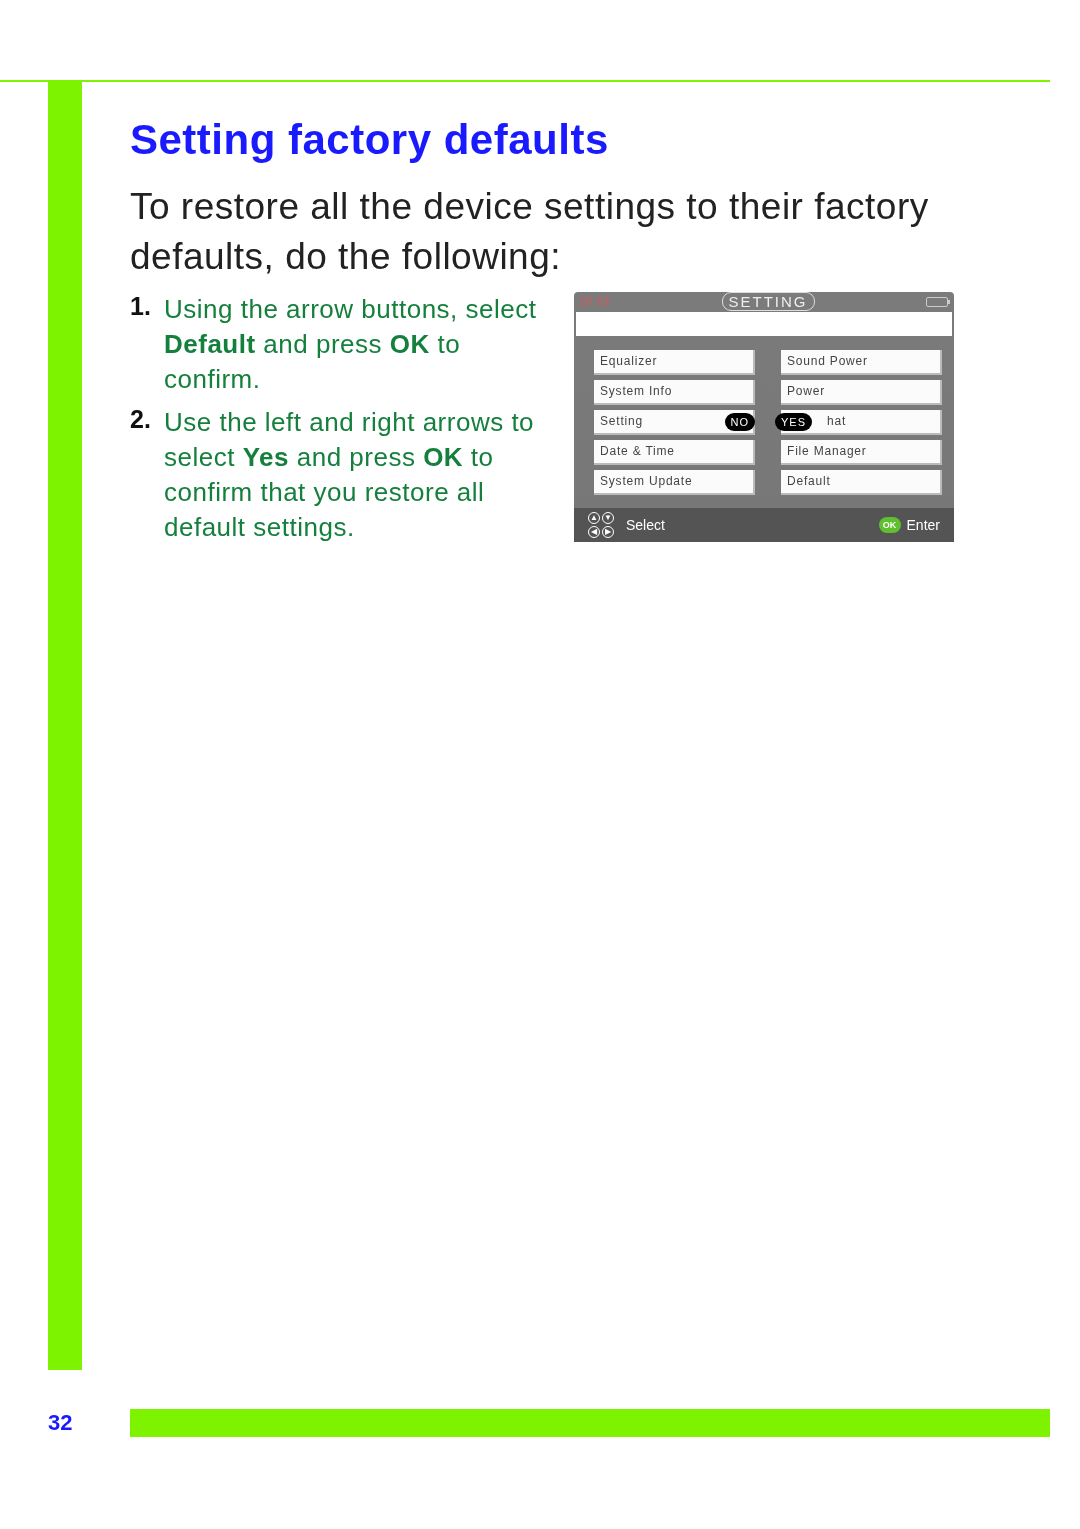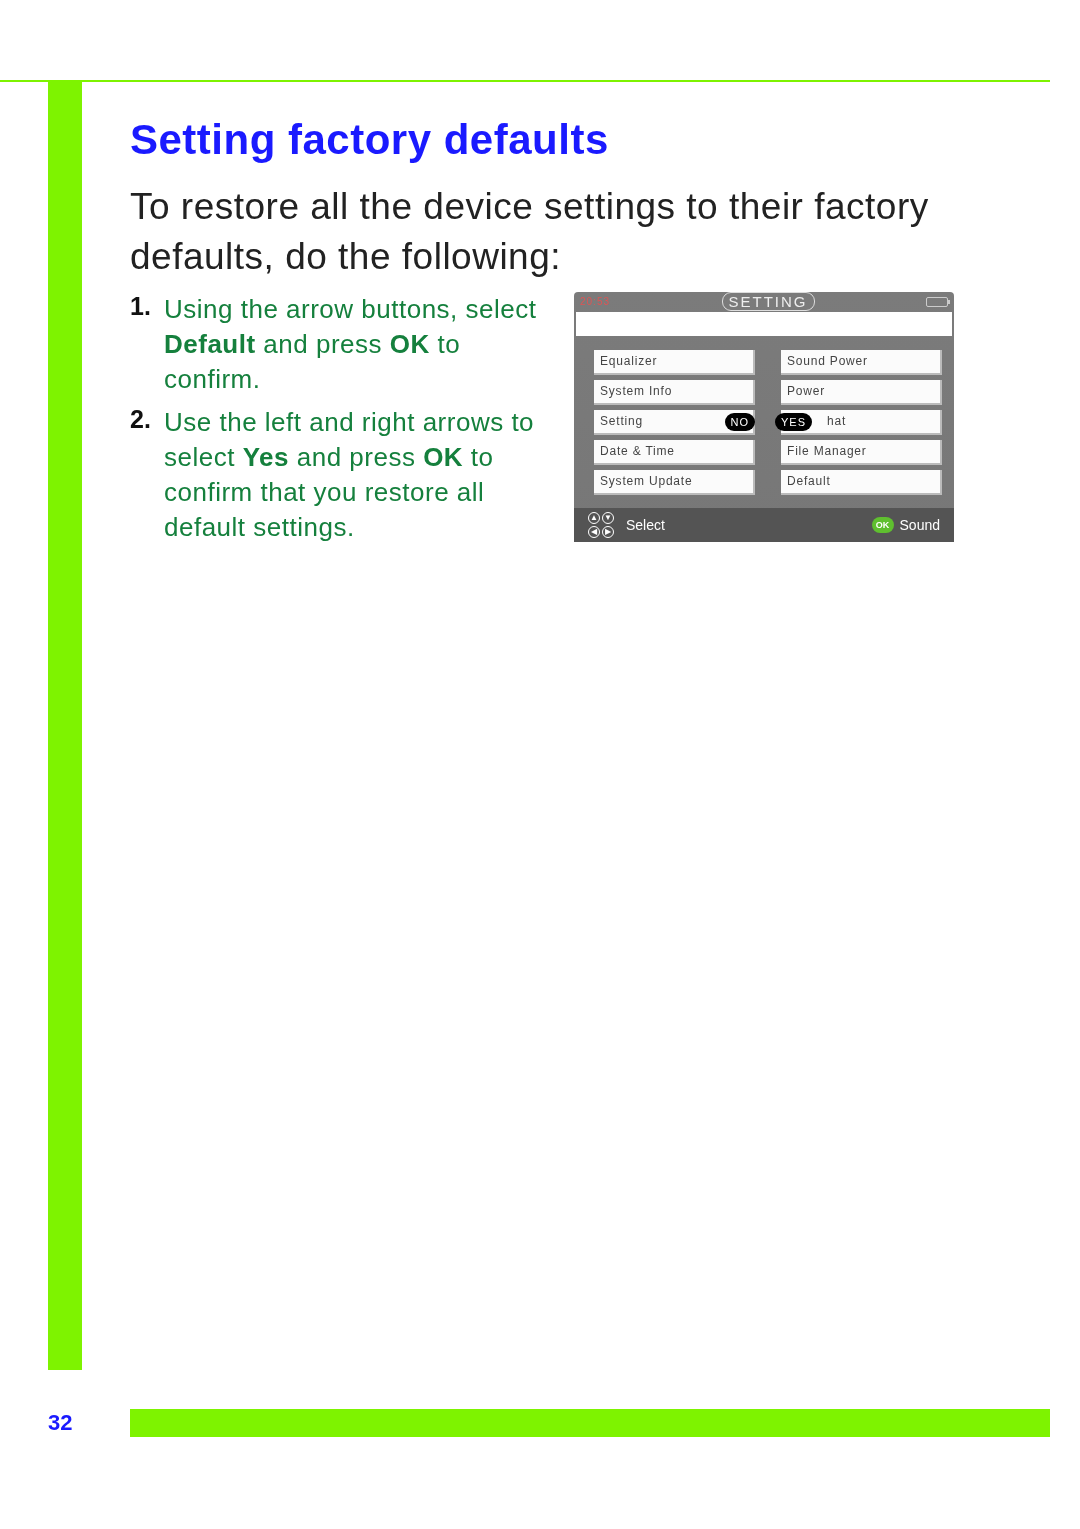--- a/index.html
+++ b/index.html
@@ -276,21 +276,21 @@
             <div class="dpad">
               <span>▲</span>
                 <span>▼</span>
                 <span>◀</span>
                 <span>▶</span>
             </div>
             <span>Select</span>
           </div>
           <div class="foot-right">
             <span class="okbtn">OK</span>
-            <span>Sound</span>
+            <span>Enter</span>
           </div>
         </div>
       </div>
     </div>
   </div>
 
   <div class="page-footer">
     <div class="page-num">32</div>
     <div class="footer-bar"></div>
   </div>

